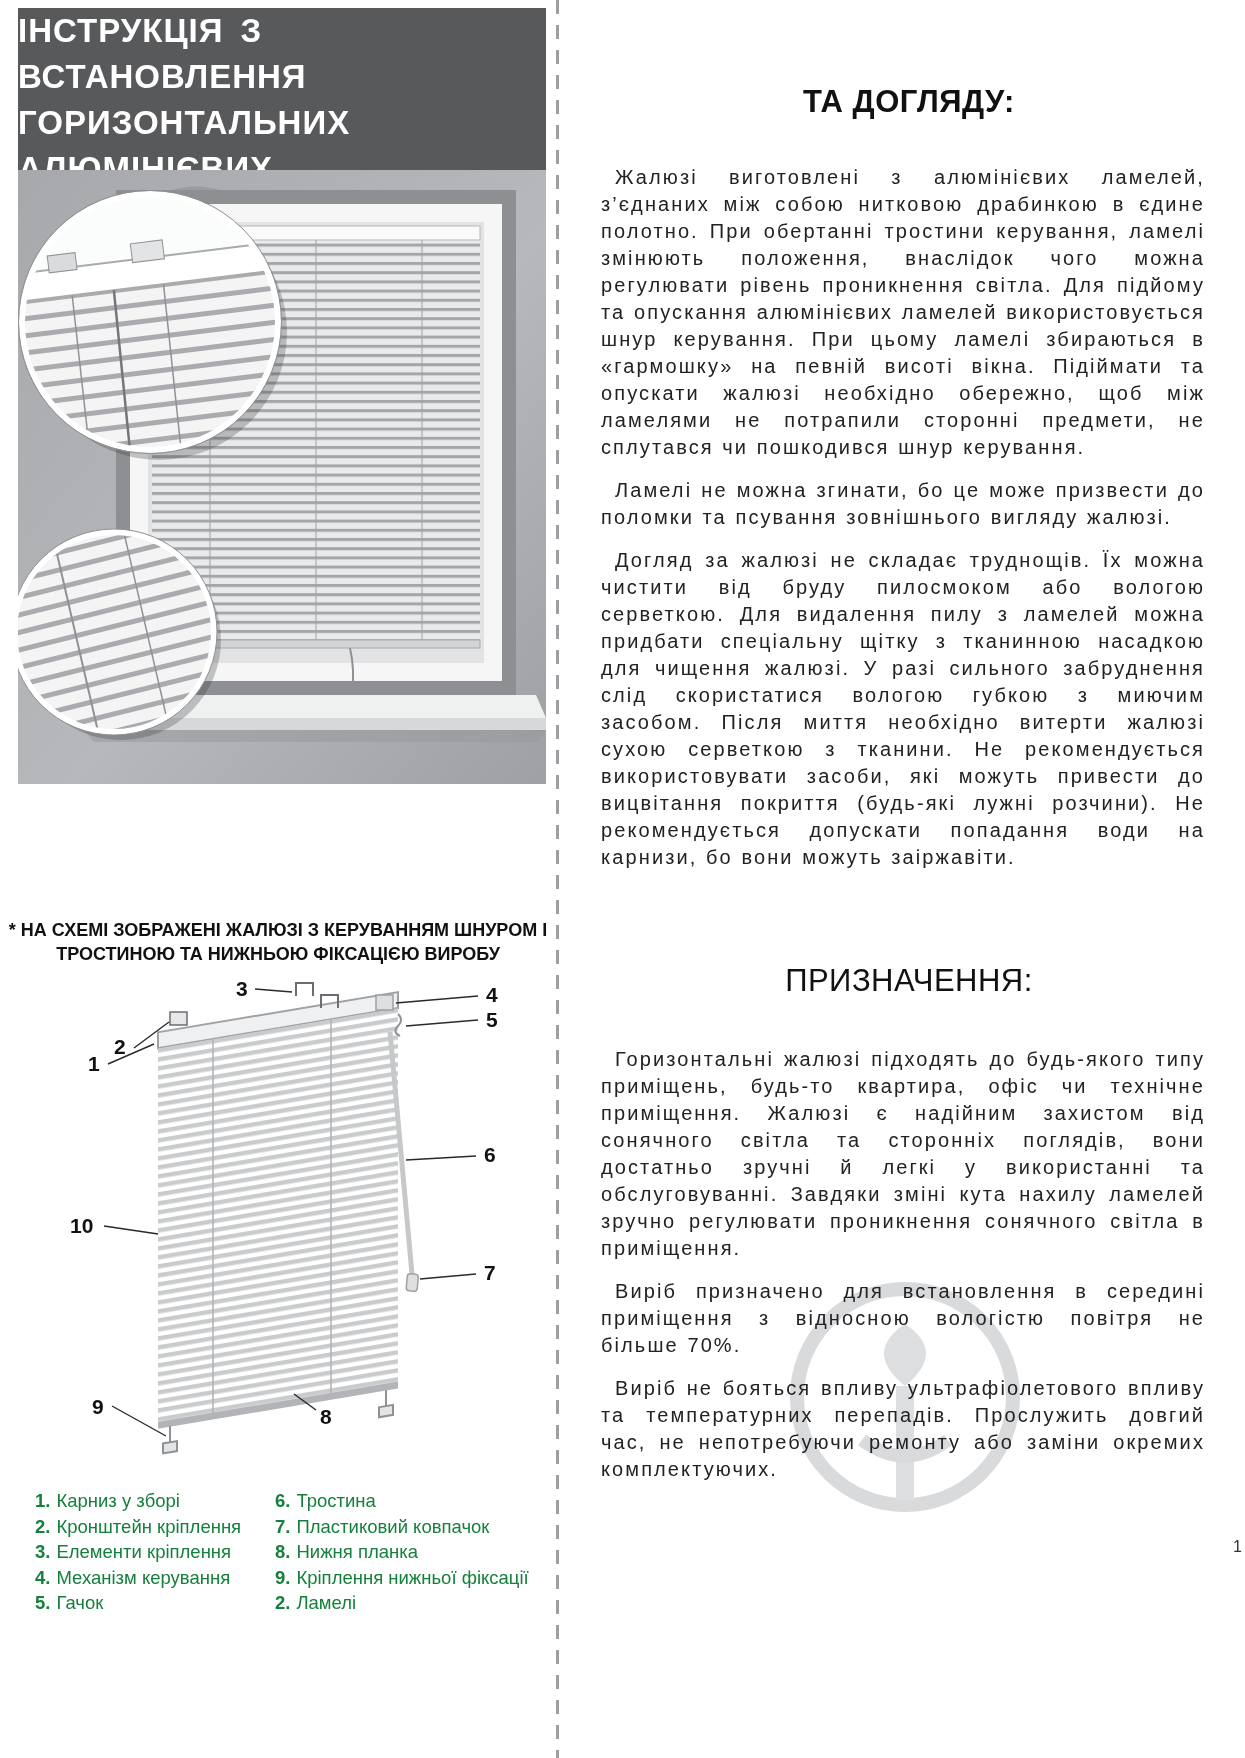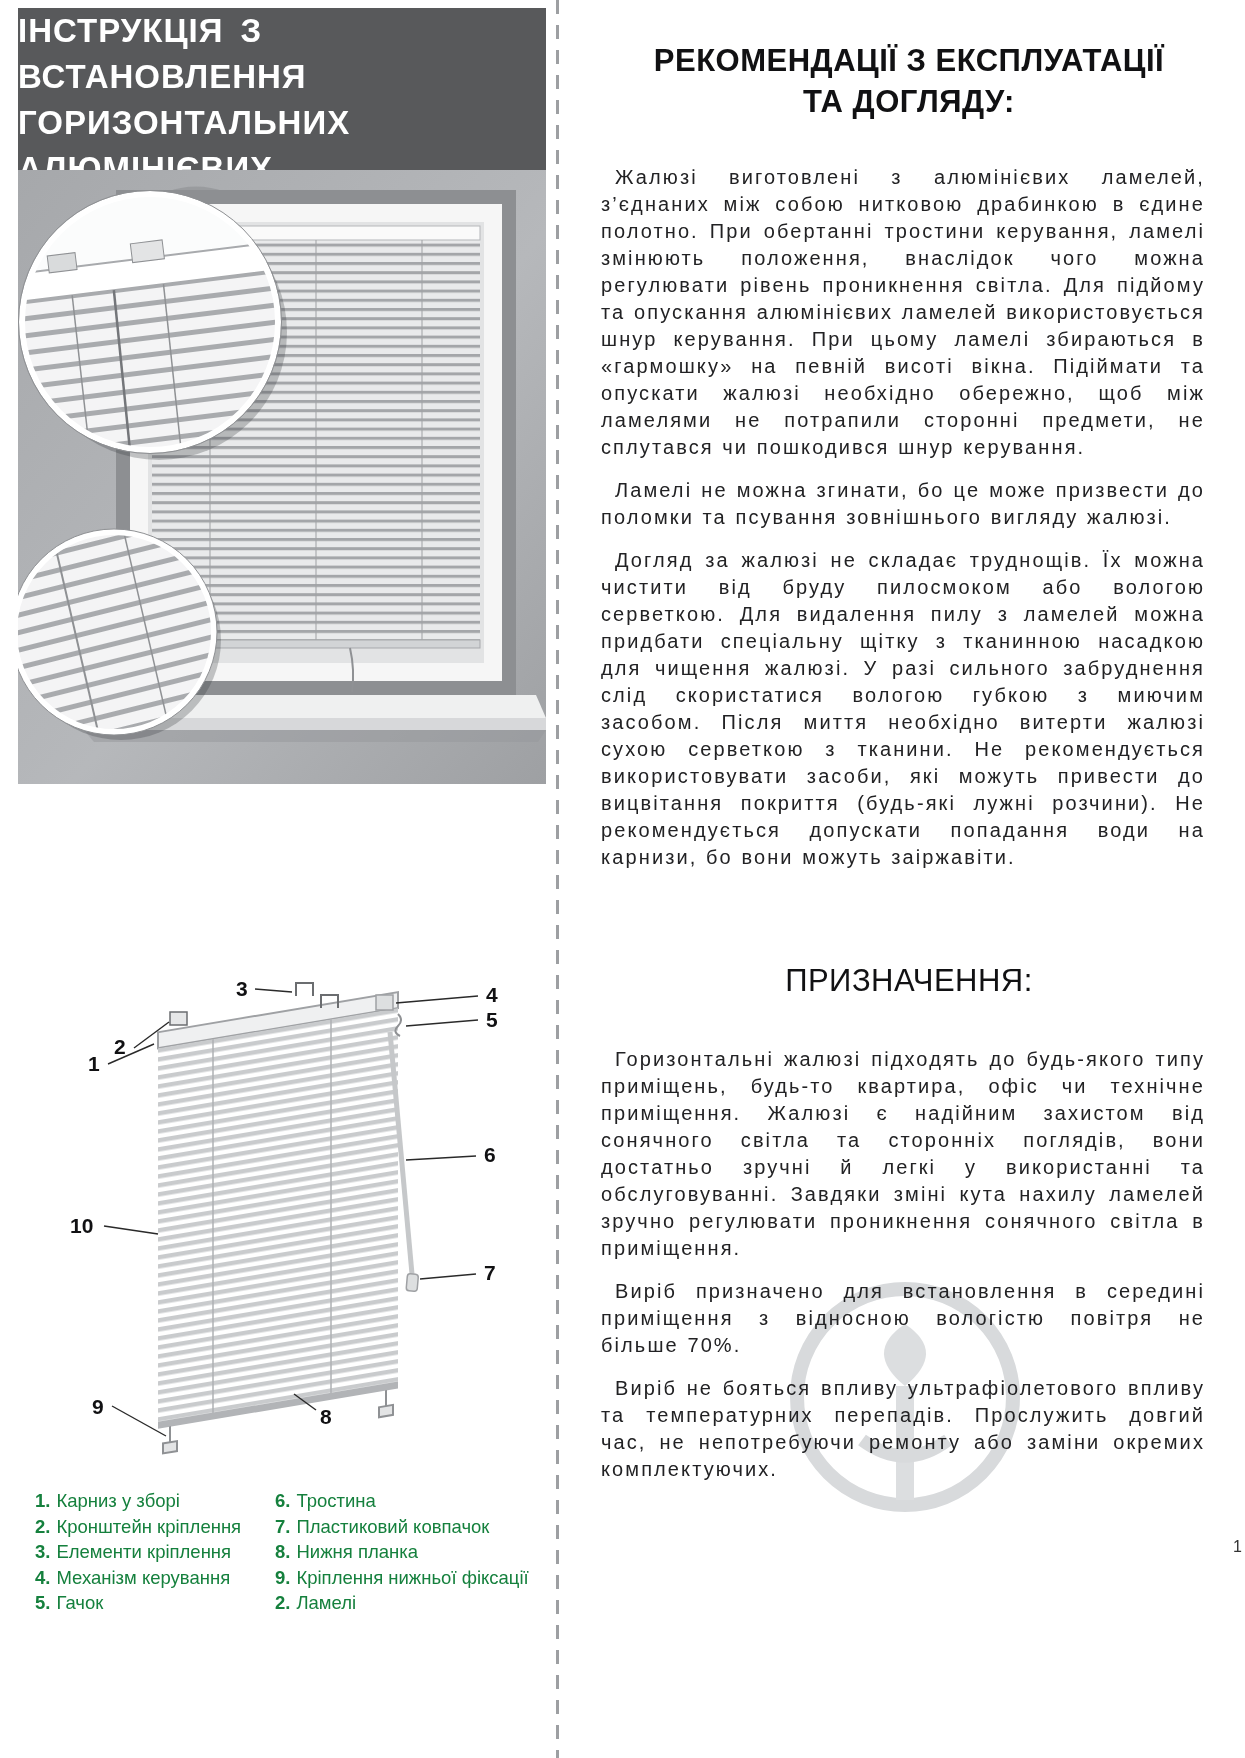--- a/index.html
+++ b/index.html
@@ -154,20 +154,24 @@
           <line x1="60" y1="350" x2="56" y2="580" stroke="#8f9194" stroke-width="2"></line>
           <line x1="130" y1="350" x2="126" y2="580" stroke="#8f9194" stroke-width="1.5"></line>
         </g>
       </g>
       <circle cx="96" cy="462" r="100" fill="none" stroke="#ffffff" stroke-width="6"></circle>
       <circle cx="96" cy="462" r="103" fill="none" stroke="#8e9093" stroke-width="1"></circle>
     </svg>
   </div>
 
 
+  <div class="ov-note">
+    <div>* НА СХЕМІ ЗОБРАЖЕНІ ЖАЛЮЗІ З КЕРУВАННЯМ ШНУРОМ І</div>
+    <div>ТРОСТИНОЮ ТА НИЖНЬОЮ ФІКСАЦІЄЮ ВИРОБУ</div>
+  </div>
 
   <svg class="diagram" width="540" height="515" viewBox="0 0 540 515">
     <defs>
       <pattern id="slatp" width="8" height="9" patternUnits="userSpaceOnUse">
         <rect width="8" height="4.5" fill="#c9cbcd"></rect>
       </pattern>
     </defs>
 
     <g transform="translate(265,205) skewY(-9.5)">
       <rect x="-115" y="-160" width="240" height="16" fill="#eff0f1" stroke="#9fa1a4" stroke-width="2"></rect>
@@ -247,21 +251,21 @@
   <div class="right">
 
     <svg class="wm-bottom" width="270" height="270" viewBox="0 0 270 270">
       <circle cx="135" cy="135" r="108" fill="none" stroke="#d8dadc" stroke-width="14"></circle>
       <path d="M135 62 q-42 28 0 62 q42 -34 0 -62 Z" fill="#dcdee0"></path>
       <line x1="135" y1="124" x2="135" y2="238" stroke="#dcdee0" stroke-width="18"></line>
       <path d="M92 178 q43 32 86 0" fill="none" stroke="#d8dadc" stroke-width="13"></path>
     </svg>
 
     <h2 class="rec-title">
-      <span>РЕКОМЕНДАЦІЇ З ЕКСПЛУАТАЦІЇ</span><br>
+      <br>
       <span>ТА ДОГЛЯДУ:</span>
     </h2>
 
     <div class="body-text rec-body">
       <p>Жалюзі виготовлені з алюмінієвих ламелей, з’єднаних між собою нитковою драбинкою в єдине полотно. При обертанні тростини керування, ламелі змінюють положення, внаслідок чого можна регулювати рівень проникнення світла. Для підйому та опускання алюмінієвих ламелей використовується шнур керування. При цьому ламелі збираються в «гармошку» на певній висоті вікна. Підіймати та опускати жалюзі необхідно обережно, щоб між ламелями не потрапили сторонні предмети, не сплутався чи пошкодився шнур керування.</p>
       <p>Ламелі не можна згинати, бо це може призвести до поломки та псування зовнішнього вигляду жалюзі.</p>
       <p>Догляд за жалюзі не складає труднощів. Їх можна чистити від бруду пилосмоком або вологою серветкою. Для видалення пилу з ламелей можна придбати спеціальну щітку з тканинною насадкою для чищення жалюзі. У разі сильного забруднення слід скористатися вологою губкою з миючим засобом. Після миття необхідно витерти жалюзі сухою серветкою з тканини. Не рекомендується використовувати засоби, які можуть привести до вицвітання покриття (будь-які лужні розчини). Не рекомендується допускати попадання води на карнизи, бо вони можуть заіржавіти.</p>
     </div>
 
     <h2 class="purpose-title">ПРИЗНАЧЕННЯ:</h2>

